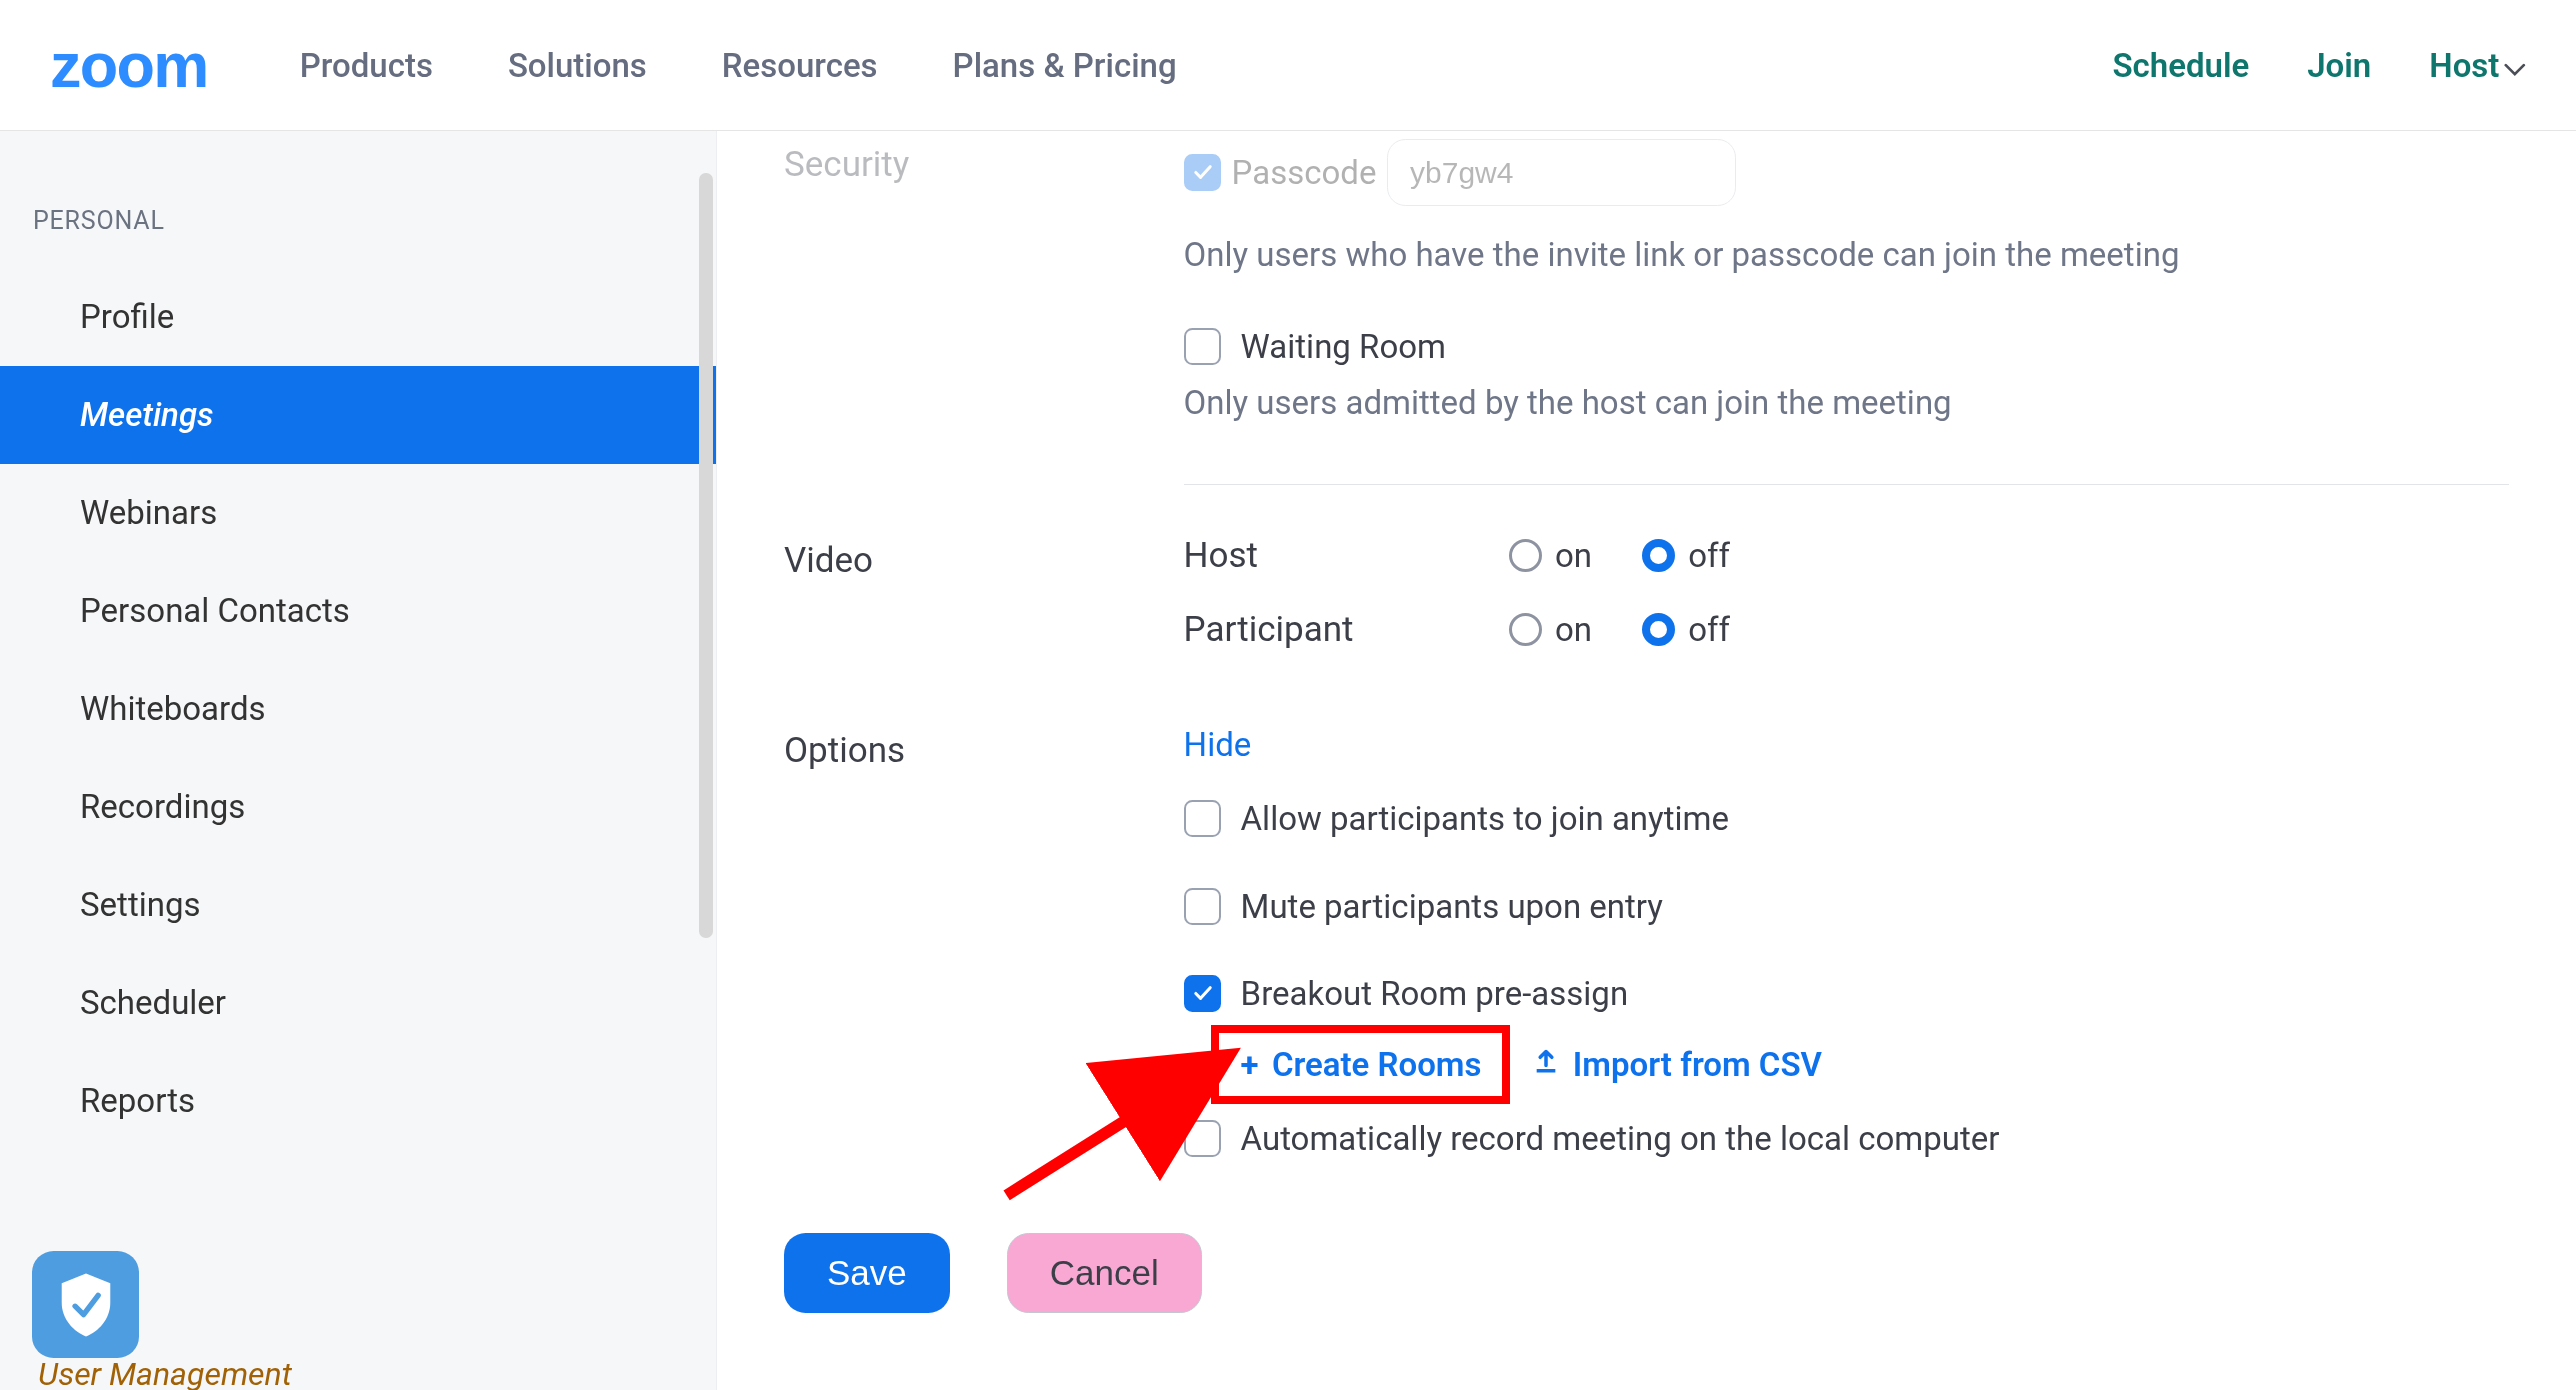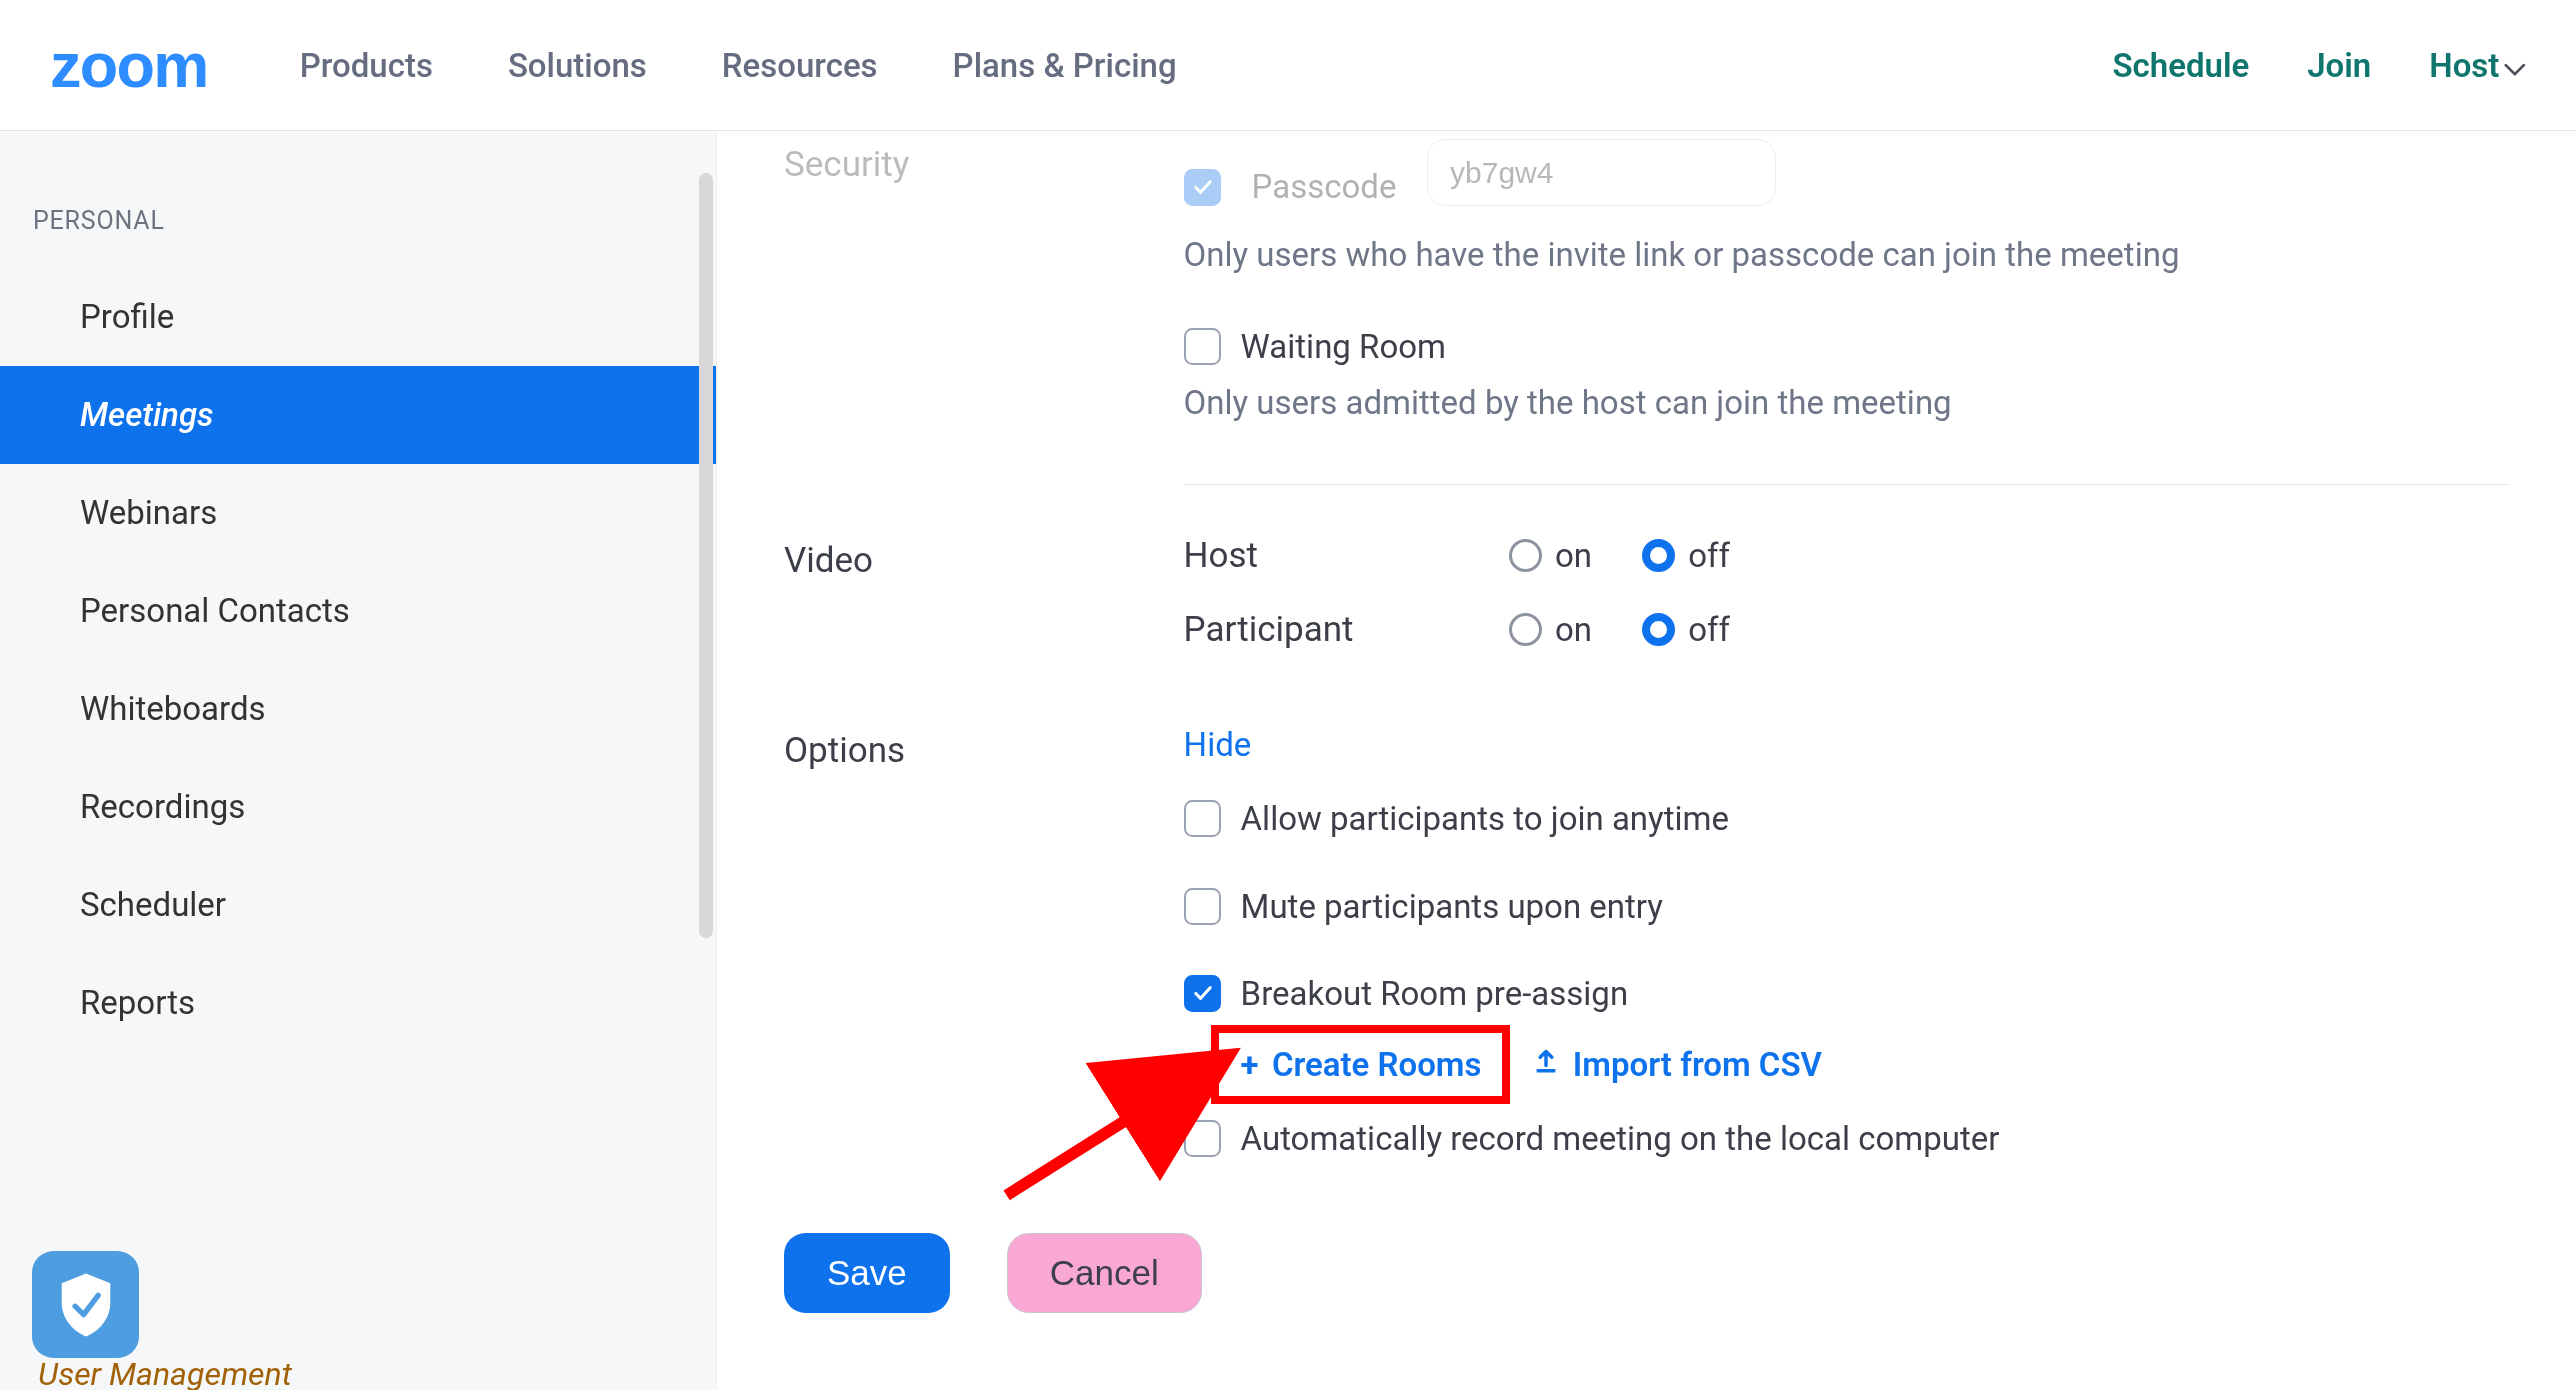--- a/index.html
+++ b/index.html
@@ -144,22 +144,22 @@
     padding-top: 5px;
   }
 
   
   .security-row {
     opacity: 0.35;
     margin-top: 8.3px;
   }
   .passcode-line {
     display: flex;
-    align-items: flex-end;
-    gap: 31px;
+    align-items: center;
+    gap: 11px;
   }
   .desc-text {
     color: #6f7688;
     font-size: 33px;
     margin-top: 15px;
     line-height: 1.35;
   }
 
   .checkbox {
     width: 37px;
@@ -309,20 +309,23 @@
     <div class="sidebar-item">
         <span>Personal Contacts</span>
       </div>
     <div class="sidebar-item">
         <span>Whiteboards</span>
       </div>
     <div class="sidebar-item">
         <span>Recordings</span>
       </div>
     <div class="sidebar-item">
+        <span>Settings</span>
+      </div>
+    <div class="sidebar-item">
         <span>Scheduler</span>
       </div>
     <div class="sidebar-item">
         <span>Reports</span>
       </div>
 
     <div class="sidebar-scroll"></div>
 
     <div class="sidebar-bottom-clip">User Management</div>
 

